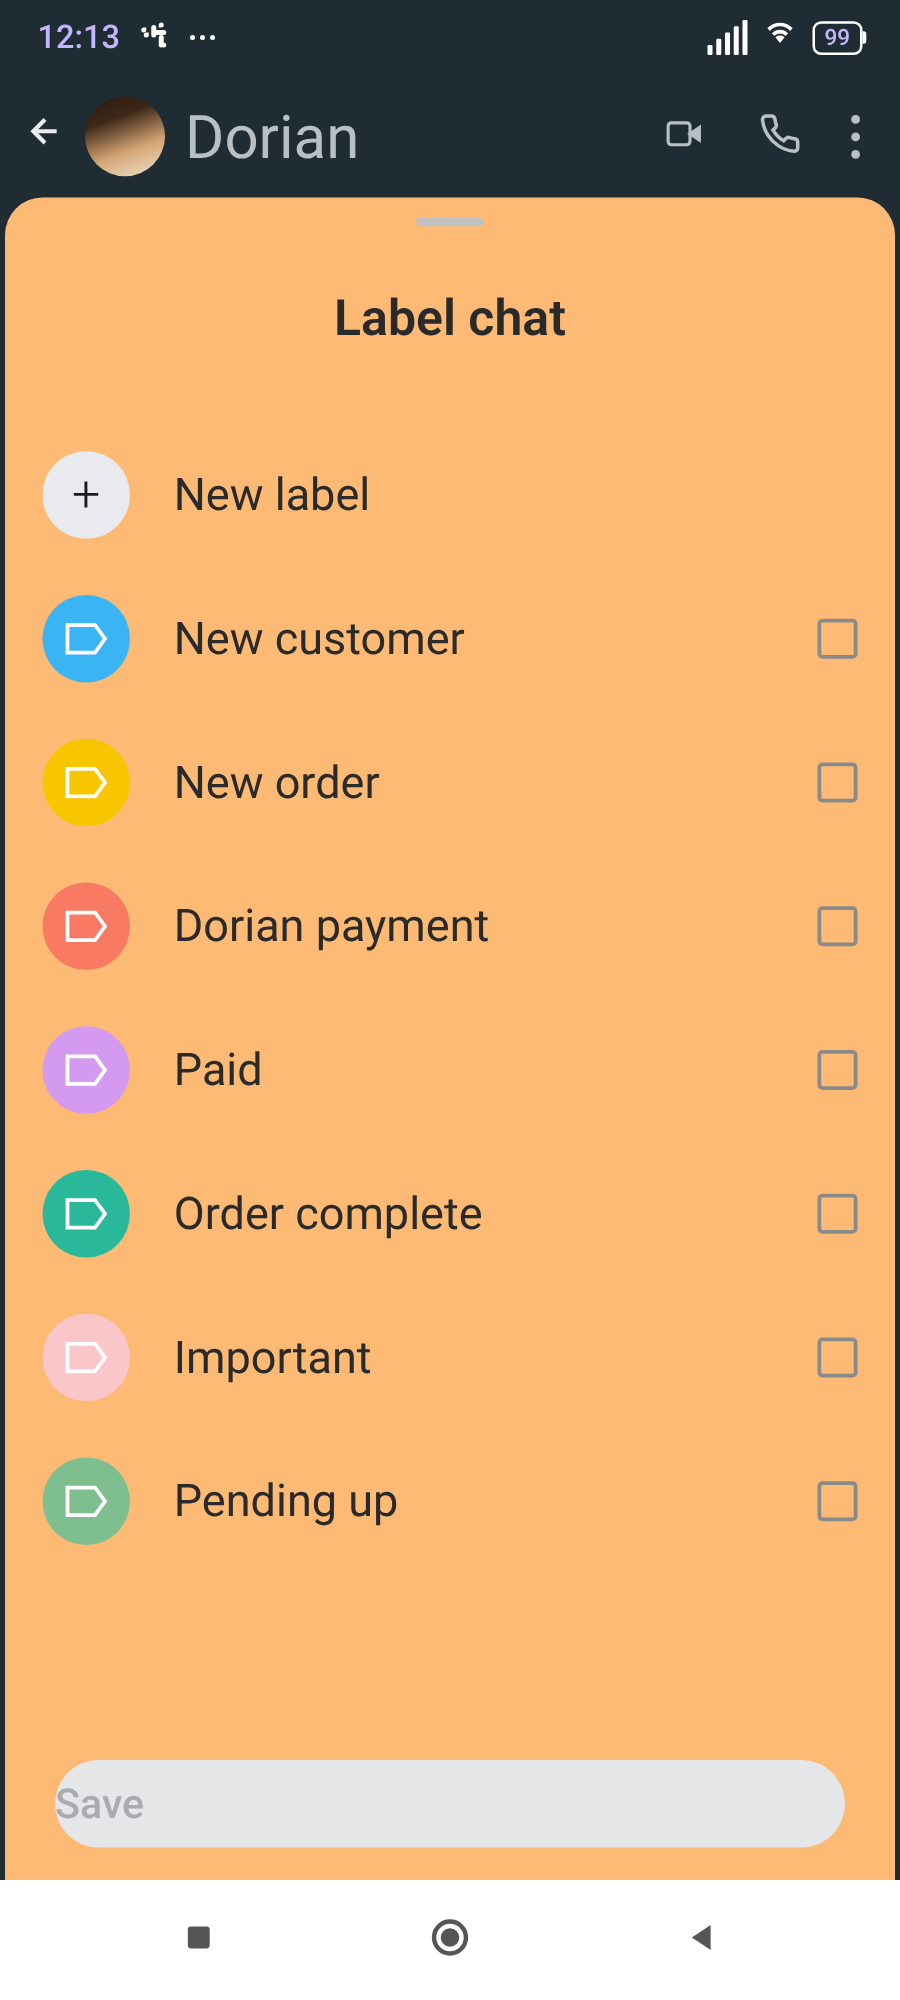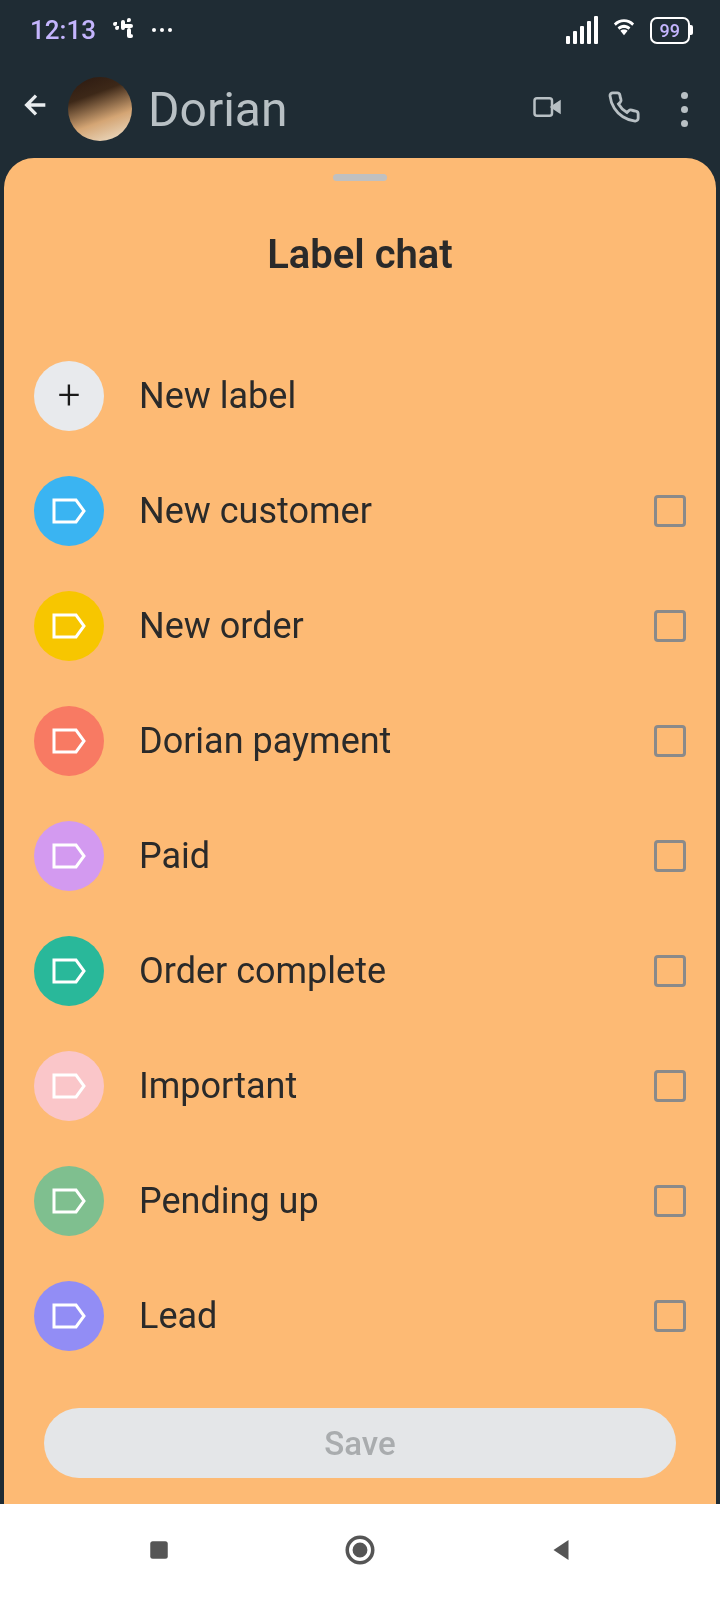--- a/index.html
+++ b/index.html
@@ -157,21 +157,21 @@
     .save-btn {
       position: absolute;
       bottom: 26px;
       left: 40px;
       right: 40px;
       height: 70px;
       background: #e4e6e8;
       border-radius: 35px;
       display: flex;
       align-items: center;
-      justify-content: center;
+      justify-content: flex-start;
       font-size: 33px;
       font-weight: 500;
       color: #a9acae;
       cursor: pointer;
     }
     .nav-bar {
       position: absolute;
       bottom: 0;
       left: 0;
       right: 0;
@@ -350,29 +350,20 @@
     <span class="label-name">Important</span>
     <div class="checkbox"></div>
   </div>
         <div class="label-row">
     <div class="label-icon-circle" style="background:#7fbf8f">
             <svg class="tag-svg" viewBox="0 0 34 26" fill="none">
               <path d="M2 2 h22 l8 11 l-8 11 h-22 z" stroke="#fff" stroke-width="3" fill="none"></path>
             </svg>
           </div>
     <span class="label-name">Pending up</span>
-    <div class="checkbox"></div>
-  </div>
-        <div class="label-row">
-    <div class="label-icon-circle" style="background:#928df5">
-            <svg class="tag-svg" viewBox="0 0 34 26" fill="none">
-              <path d="M2 2 h22 l8 11 l-8 11 h-22 z" stroke="#fff" stroke-width="3" fill="none"></path>
-            </svg>
-          </div>
-    <span class="label-name">Lead</span>
     <div class="checkbox"></div>
   </div>
       </div>
   </div>
   <div class="save-btn">
     <span>Save</span>
   </div>
 </div>
 
 <div class="nav-bar">

